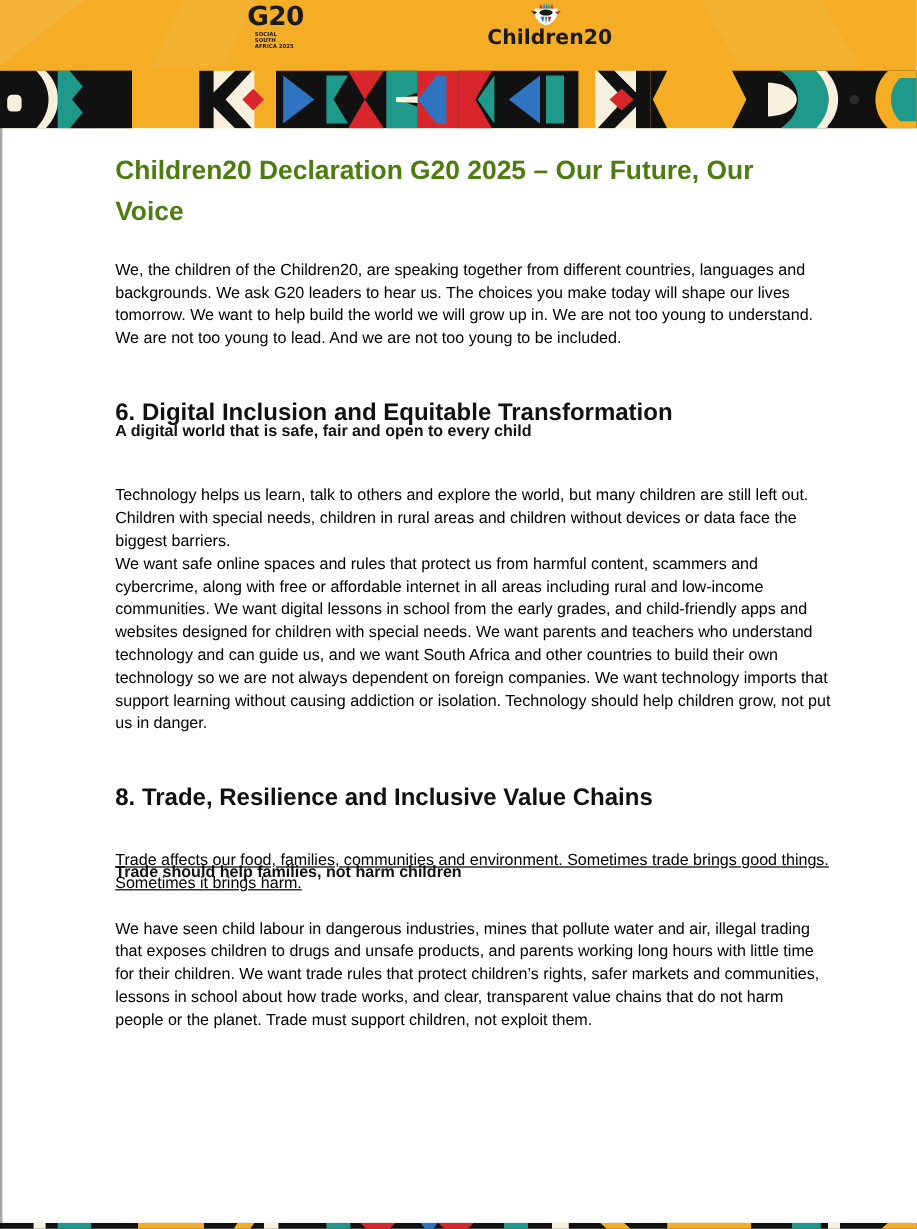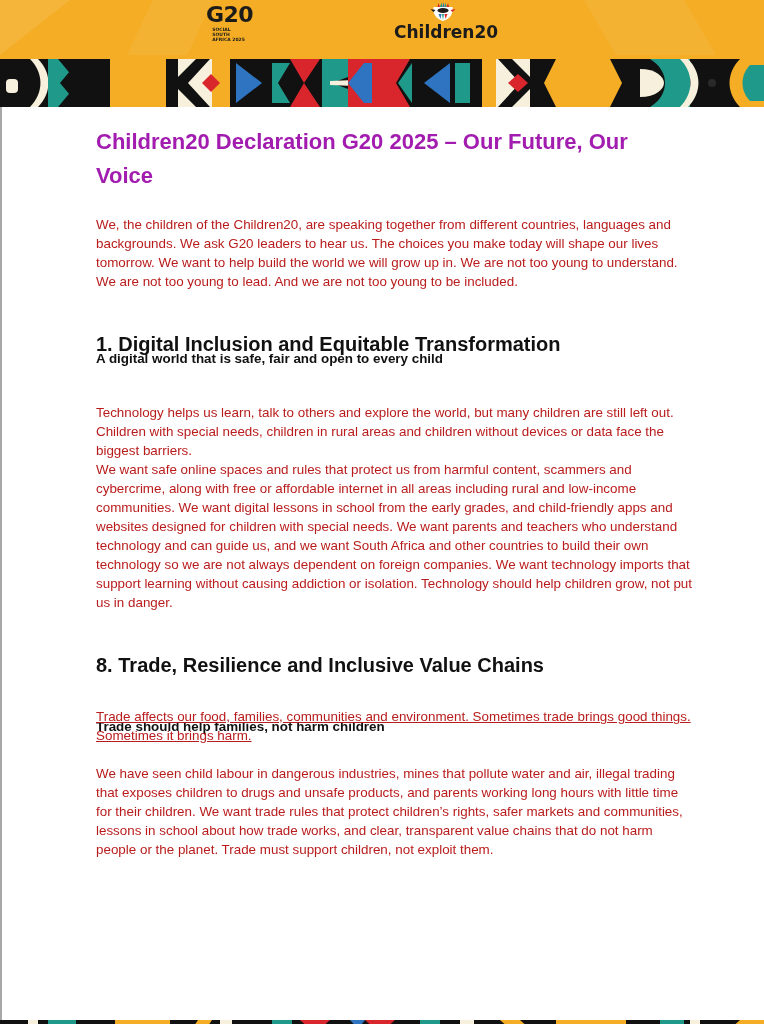--- a/index.html
+++ b/index.html
@@ -27,21 +27,21 @@
       background: rgba(255,255,255,0.07); transform: skewX(-25deg);
     }
     .header .shade3 {
       position: absolute; left: 600px; top: 0; width: 100px; height: 55px;
       background: rgba(255,255,255,0.07); transform: skewX(30deg);
     }
     .logo {
       position: absolute; top: 2px; display: flex; align-items: center; height: 40px; flex-direction: column;
     }
     .logo-g20 { left: 200px; }
-    .logo-c20 { left: 388px; }
+    .logo-c20 { left: 400px; }
     .g20-text {
       font-family: "DejaVu Sans", sans-serif; font-weight: bold; font-size: 22px;
       color: #1b1b1b; margin-left: 6px; letter-spacing: -0.5px;
     }
     .g20-sub {
       font-family: "DejaVu Sans", sans-serif; font-weight: bold; font-size: 4.5px; line-height: 5px;
       color: #1b1b1b; margin-left: 4px; text-transform: uppercase;
     }
     .c20-text {
       font-family: "DejaVu Sans", sans-serif; font-weight: bold; font-size: 17px;
@@ -51,26 +51,26 @@
       position: absolute; left: 0; top: 55px; width: 764px; height: 52px; overflow: hidden;
     }
     .pattern-bottom {
       position: absolute; left: 0; top: 1015px; width: 764px; height: 9px; overflow: hidden;
     }
     .content {
       position: absolute; left: 96px; top: 0; width: 600px;
     }
     .title {
       position: absolute; top: 125px; left: 0; width: 560px;
-      font-size: 22px; font-weight: bold; line-height: 34px; color: #a21caf;
+      font-size: 22px; font-weight: bold; line-height: 34px; color: #4d7c0f;
       margin: 0;
     }
     .para {
       position: absolute; left: 0; width: 600px;
-      font-size: 13.4px; line-height: 19px; color: #b91c1c; margin: 0;
+      font-size: 13.4px; line-height: 19px; color: #000000; margin: 0;
     }
     .h2 {
       position: absolute; left: 0; width: 600px;
       font-size: 20px; font-weight: bold; color: #111; margin: 0; line-height: 26px;
     }
     .subhead {
       position: absolute; left: 0; width: 600px;
       font-size: 13.4px; font-weight: bold; color: #111; margin: 0; line-height: 19px;
     }
   </style>
@@ -171,21 +171,21 @@
     <path d="M740,4 C726,18 726,38 740,52 L764,52 L764,4 Z" fill="#f4ad24"></path>
     <path d="M750,10 C740,20 740,36 750,46 L764,46 L764,10 Z" fill="#1f9a8a"></path>
   </svg>
 </div>
 
 <div class="content">
   <h1 class="title">Children20 Declaration G20 2025 – Our Future, Our Voice</h1>
 
   <p class="para" style="top:215px;">We, the children of the Children20, are speaking together from different countries, languages and backgrounds. We ask G20 leaders to hear us. The choices you make today will shape our lives tomorrow. We want to help build the world we will grow up in. We are not too young to understand. We are not too young to lead. And we are not too young to be included.</p>
 
-  <h2 class="h2" style="top:331px;">1. Digital Inclusion and Equitable Transformation</h2>
+  <h2 class="h2" style="top:331px;">6. Digital Inclusion and Equitable Transformation</h2>
   <div class="subhead" style="top:349px;">A digital world that is safe, fair and open to every child</div>
   <p class="para" style="top:403px;">Technology helps us learn, talk to others and explore the world, but many children are still left out. Children with special needs, children in rural areas and children without devices or data face the biggest barriers.</p>
   <p class="para" style="top:460px;">We want safe online spaces and rules that protect us from harmful content, scammers and cybercrime, along with free or affordable internet in all areas including rural and low-income communities. We want digital lessons in school from the early grades, and child-friendly apps and websites designed for children with special needs. We want parents and teachers who understand technology and can guide us, and we want South Africa and other countries to build their own technology so we are not always dependent on foreign companies. We want technology imports that support learning without causing addiction or isolation. Technology should help children grow, not put us in danger.</p>
 
   <h2 class="h2" style="top:652px;">8. Trade, Resilience and Inclusive Value Chains</h2>
   <div class="subhead" style="top:717px;">Trade should help families, not harm children</div>
   <p class="para" style="top:707px;text-decoration:underline;">Trade affects our food, families, communities and environment. Sometimes trade brings good things. Sometimes it brings harm.</p>
   <p class="para" style="top:764px;">We have seen child labour in dangerous industries, mines that pollute water and air, illegal trading that exposes children to drugs and unsafe products, and parents working long hours with little time for their children. We want trade rules that protect children’s rights, safer markets and communities, lessons in school about how trade works, and clear, transparent value chains that do not harm people or the planet. Trade must support children, not exploit them.</p>
 </div>
 

